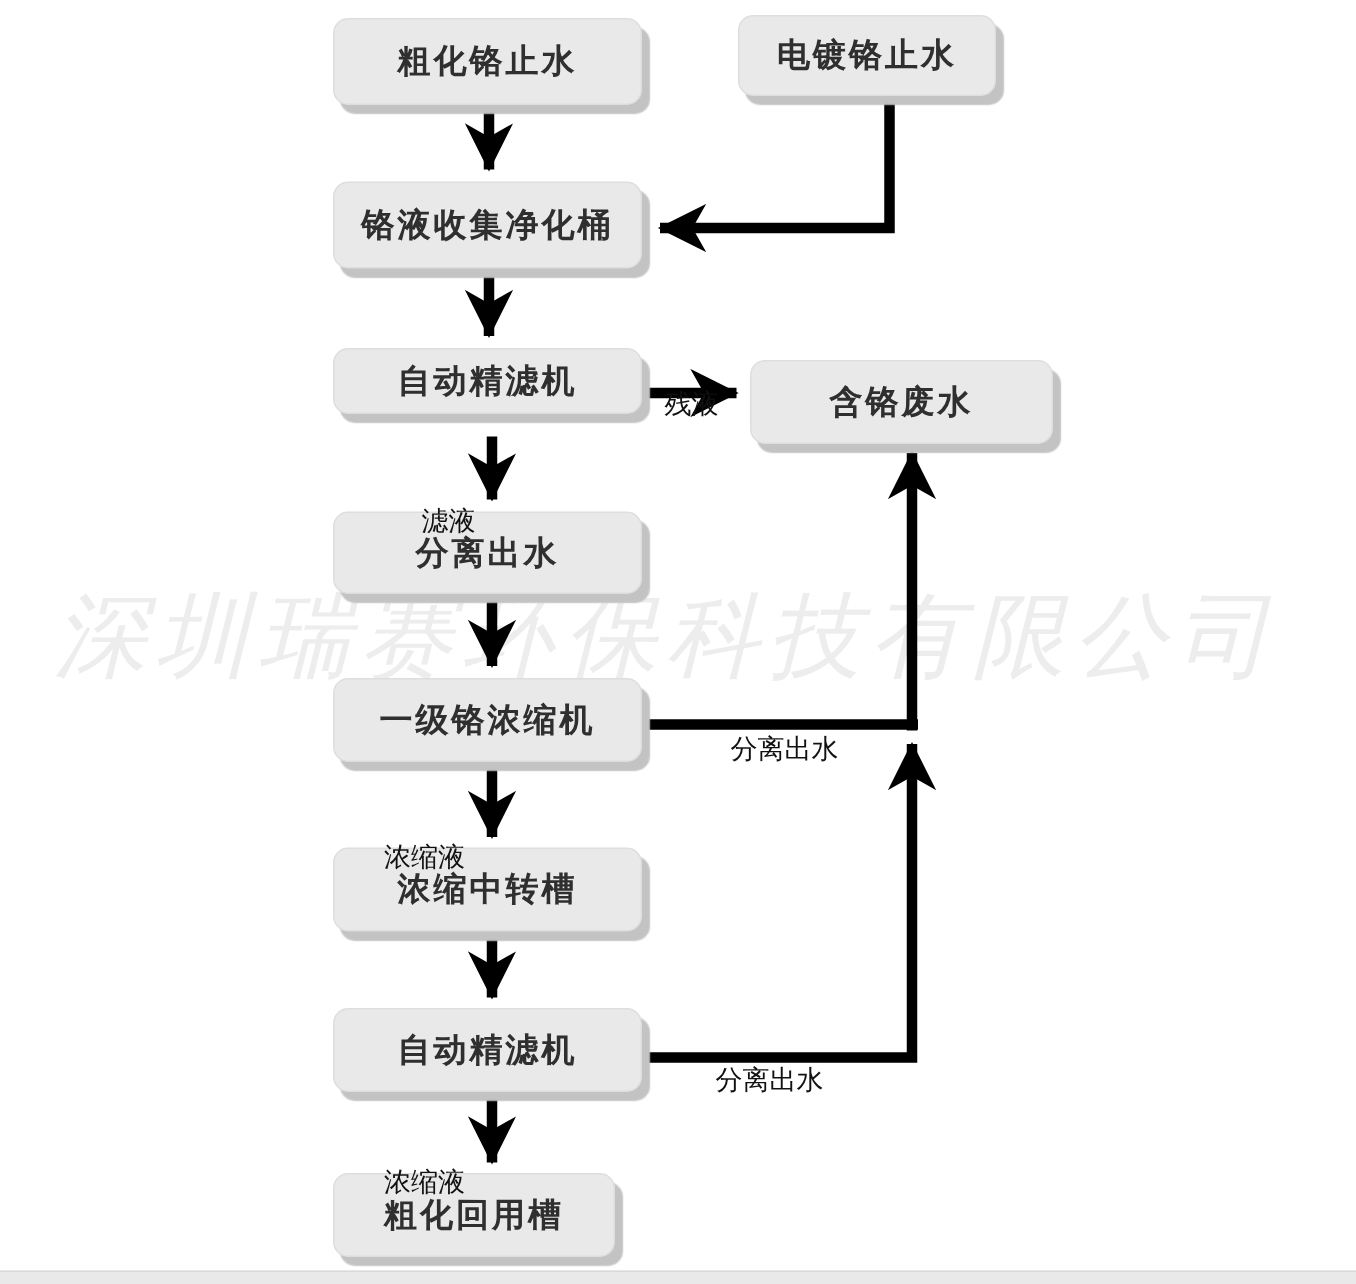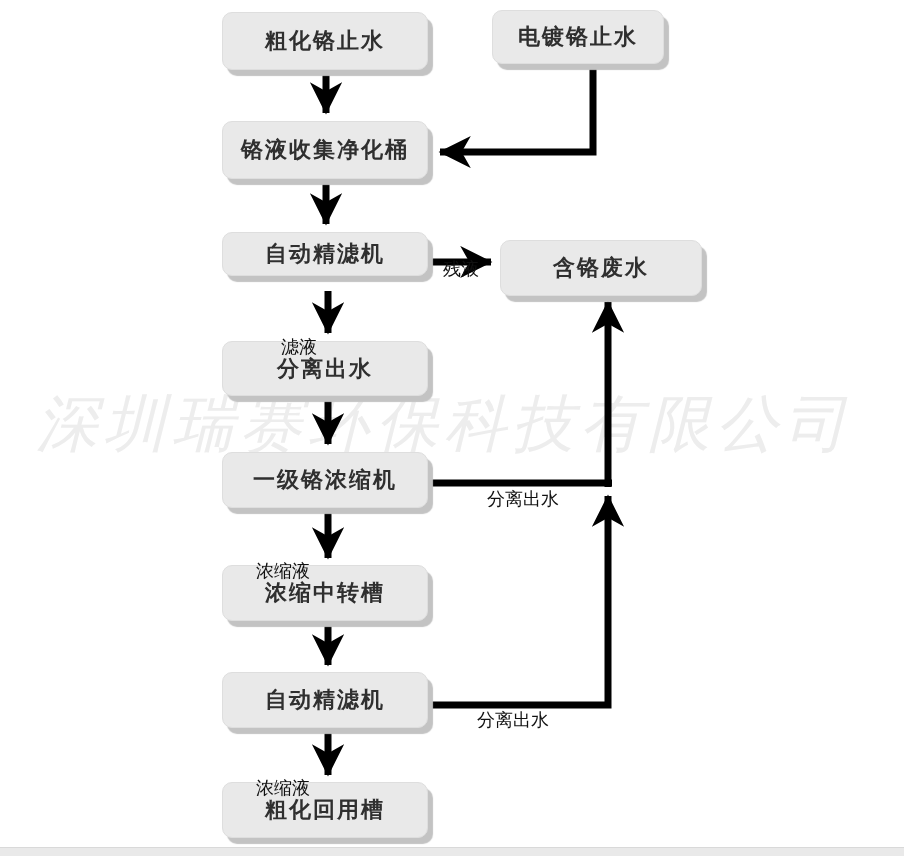--- a/index.html
+++ b/index.html
@@ -110,21 +110,21 @@
   </div>
 
   <div class="node" style="left:222px;top:565px;width:206px;height:56px">
     <span class="node-label">浓缩中转槽</span>
   </div>
 
   <div class="node" style="left:222px;top:672px;width:206px;height:56px">
     <span class="node-label">自动精滤机</span>
   </div>
 
-  <div class="node" style="left:222px;top:782px;width:206px;height:56px">
+  <div class="node" style="left:222px;top:782px;width:188px;height:56px">
     <span class="node-label">粗化回用槽</span>
   </div>
 
   <div class="node" style="left:492px;top:10px;width:172px;height:54px">
     <span class="node-label">电镀铬止水</span>
   </div>
 
   <div class="node" style="left:500px;top:240px;width:202px;height:56px">
     <span class="node-label">含铬废水</span>
   </div>

